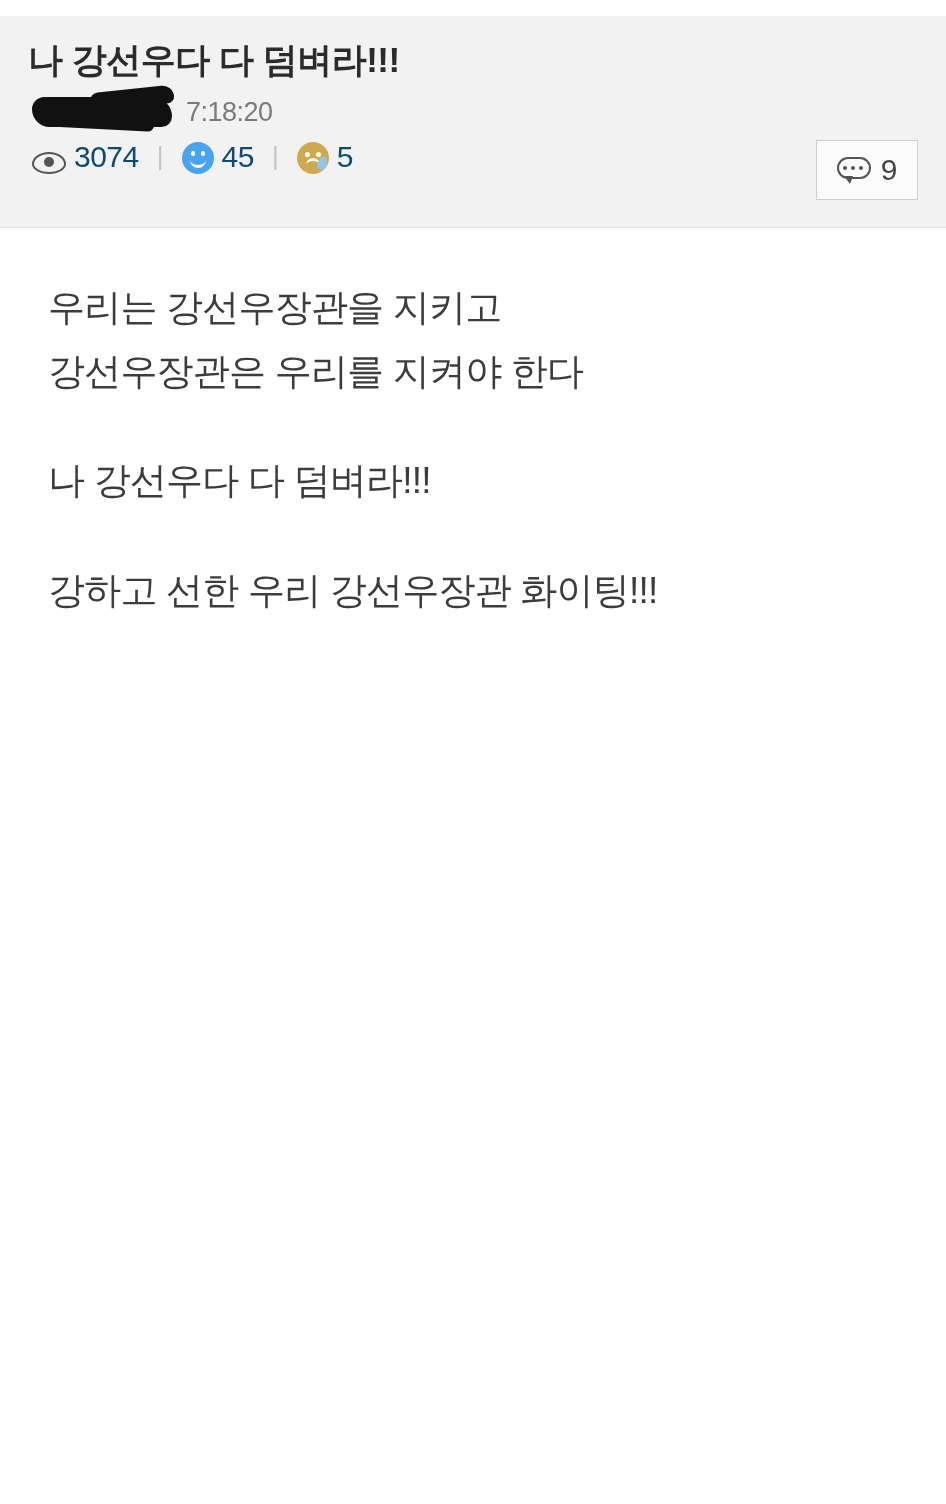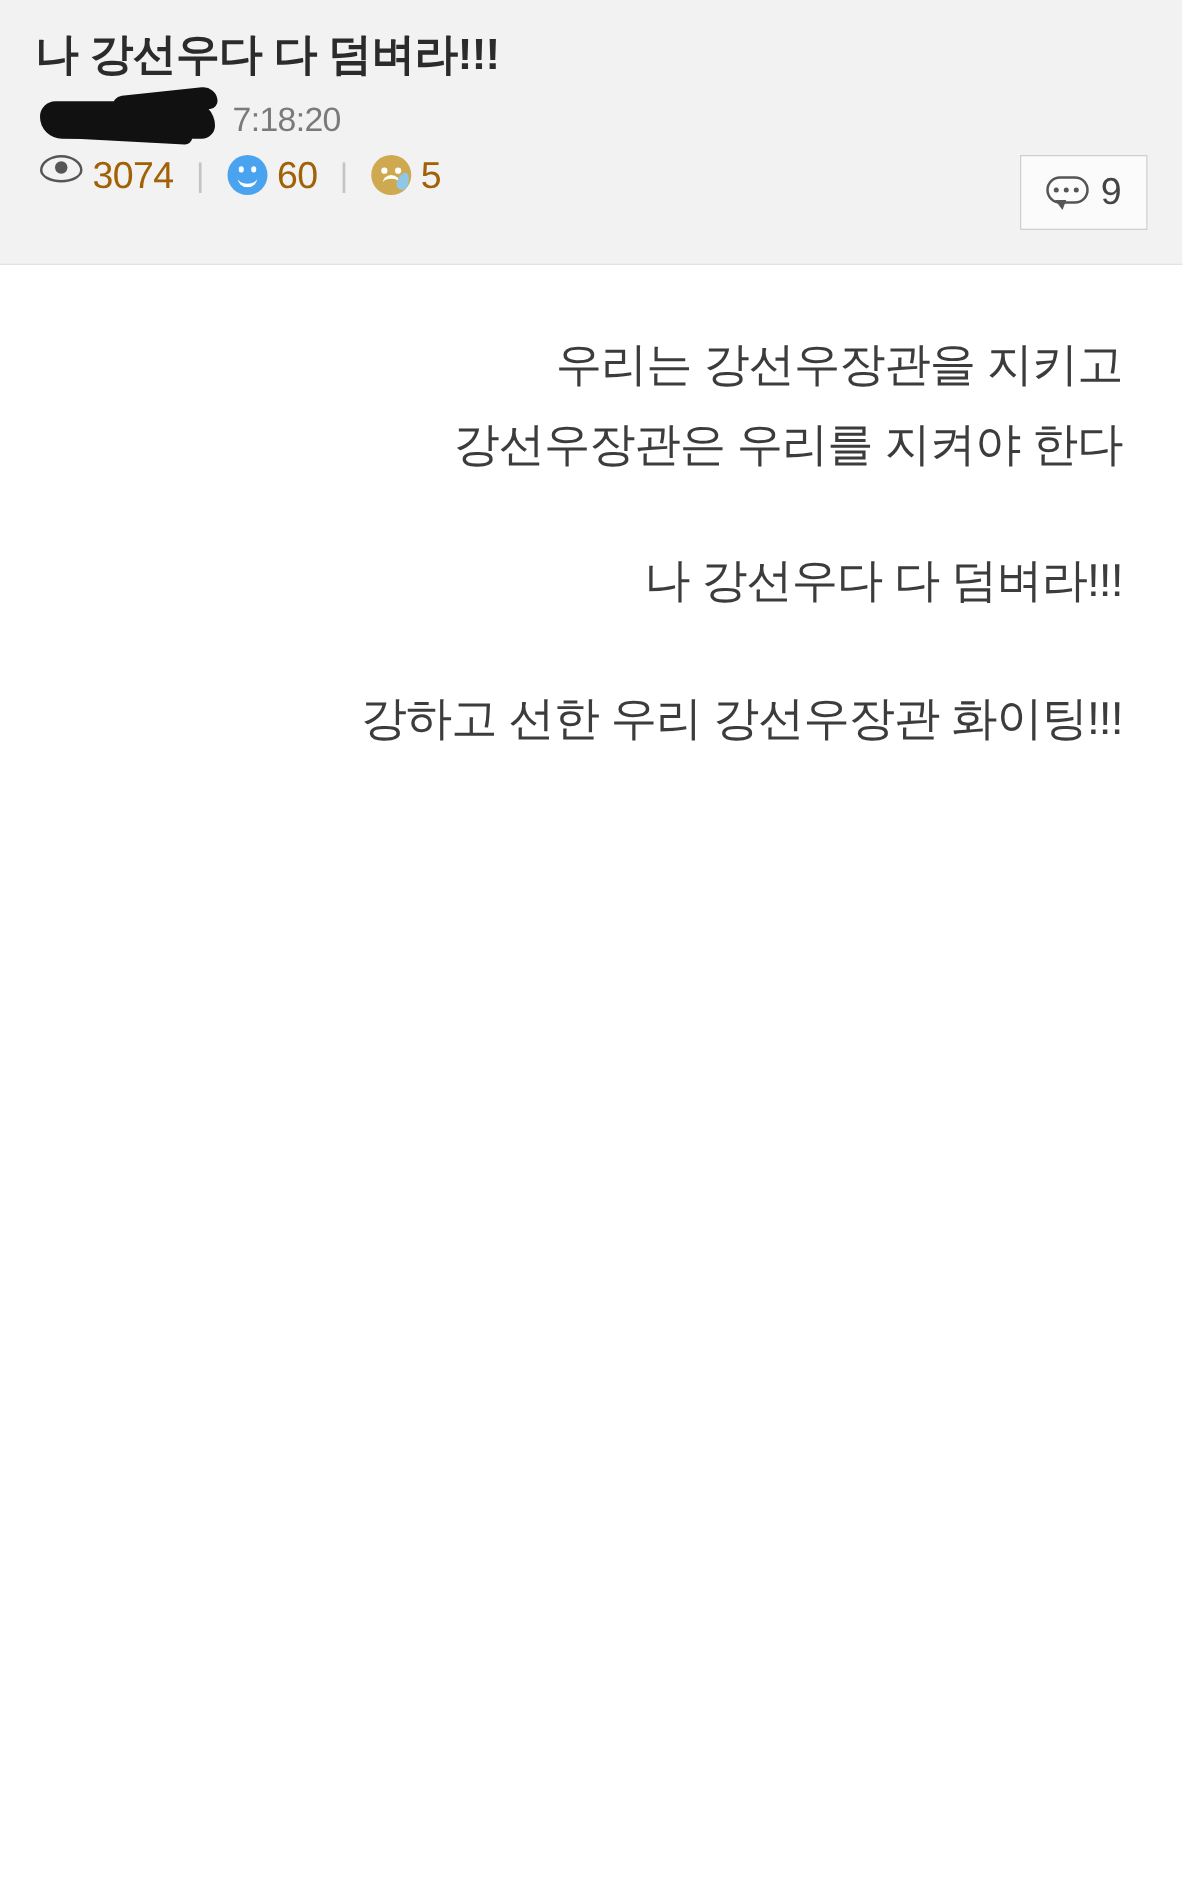--- a/index.html
+++ b/index.html
@@ -12,20 +12,21 @@
     height: 1504px;
     font-family: "Liberation Sans", sans-serif;
     color: #333333;
     overflow: hidden;
   }
   .page {
     width: 946px;
     height: 1124px;
     position: relative;
     background: #ffffff;
+    margin-top: 16px;
   }
 
   
   .post-header {
     position: relative;
     background: #f2f2f2;
     padding: 22px 28px 20px 28px;
     box-sizing: border-box;
     height: 212px;
     border-bottom: 1px solid #e2e2e2;
@@ -89,23 +90,23 @@
   }
 
   .stats-row {
     display: flex;
     align-items: center;
     margin-top: 8px;
     margin-left: 4px;
   }
   .stat {
     display: flex;
-    align-items: flex-start;
+    align-items: flex-end;
     font-size: 30px;
-    color: #a16207;
+    color: #0c4a6e;
   }
   .stat .num {
     margin-left: 8px;
     letter-spacing: -0.5px;
   }
   .divider {
     color: #c4c4c4;
     margin: 0 18px;
     font-size: 26px;
   }
@@ -232,21 +233,20 @@
   .comment-icon .d3 { left: 22px; }
   .comment-count {
     font-size: 30px;
     color: #444;
   }
 
   
   .post-body {
     padding: 48px 48px 0 48px;
     box-sizing: border-box;
-    text-align: right;
   }
   .para {
     font-size: 37px;
     line-height: 1.72;
     color: #3c3c3c;
     letter-spacing: -0.8px;
     margin: 0 0 46px 0;
     white-space: pre-wrap;
     word-break: break-all;
   }
@@ -278,21 +278,21 @@
         </span>
         <span class="num">3074</span>
       </div>
       <span class="divider">|</span>
       <div class="stat">
         <span class="smile-icon">
           <span class="e1"></span>
             <span class="e2"></span>
             <span class="mouth"></span>
         </span>
-        <span class="num">60</span>
+        <span class="num">45</span>
       </div>
       <span class="divider">|</span>
       <div class="stat">
         <span class="sad-icon">
           <span class="f1"></span>
             <span class="f2"></span>
             <span class="fm"></span>
             <span class="tear"></span>
         </span>
         <span class="num">5</span>

